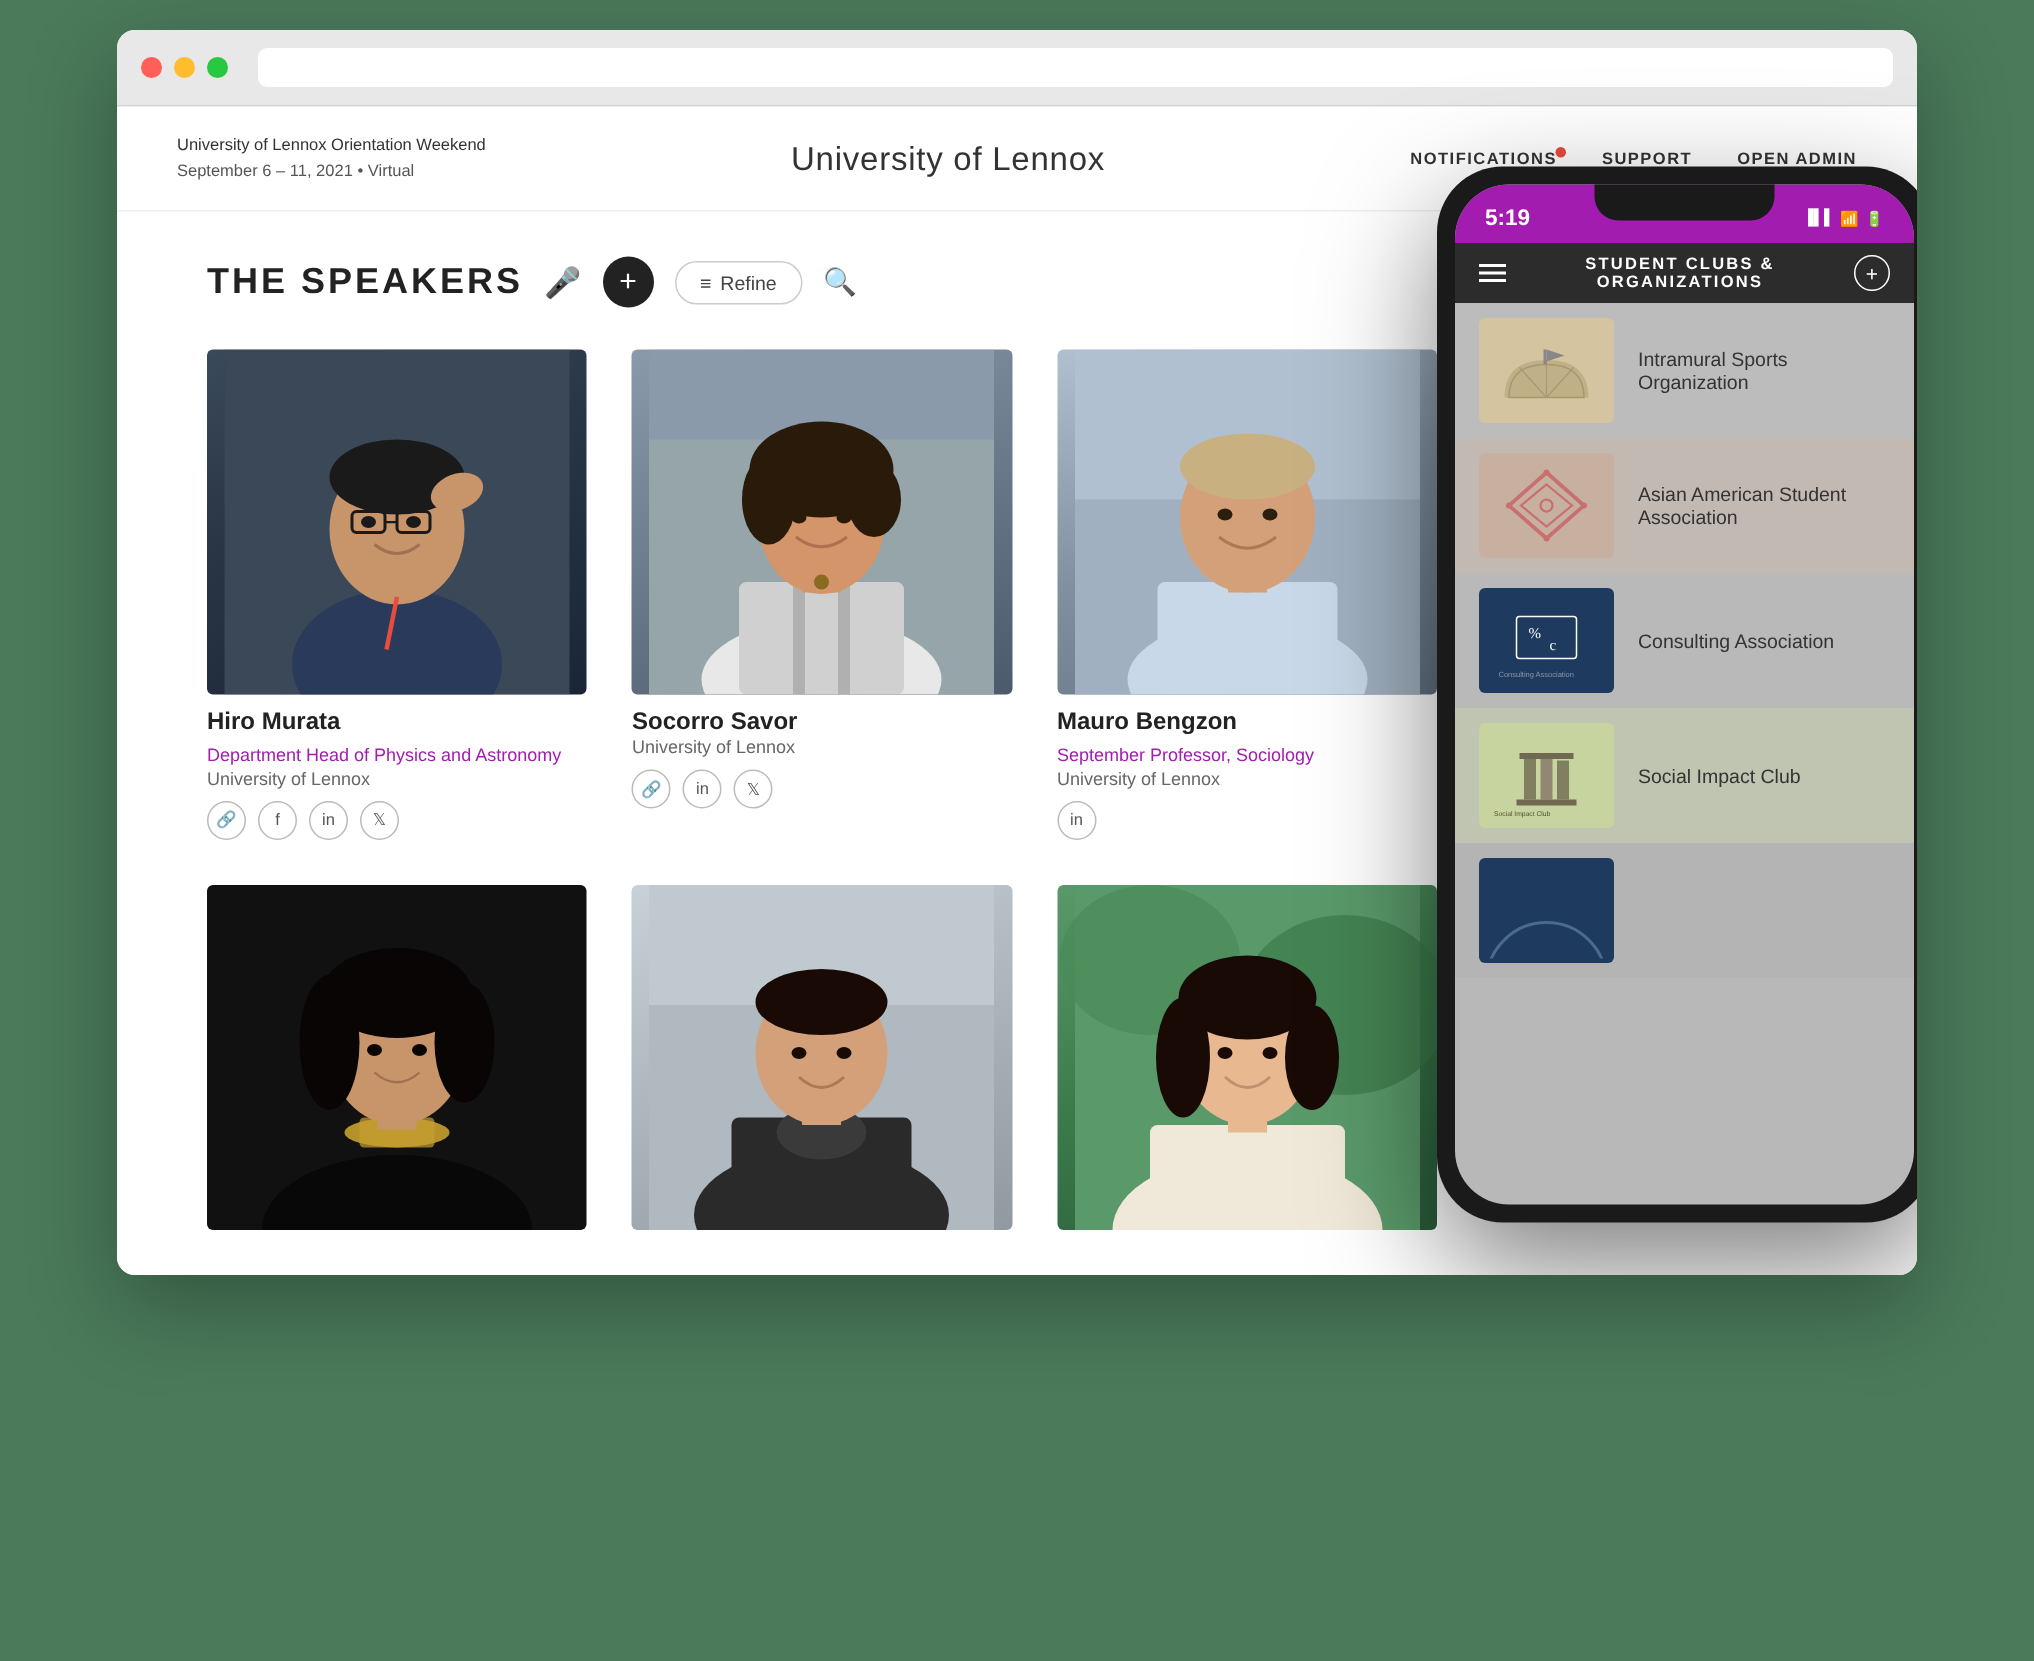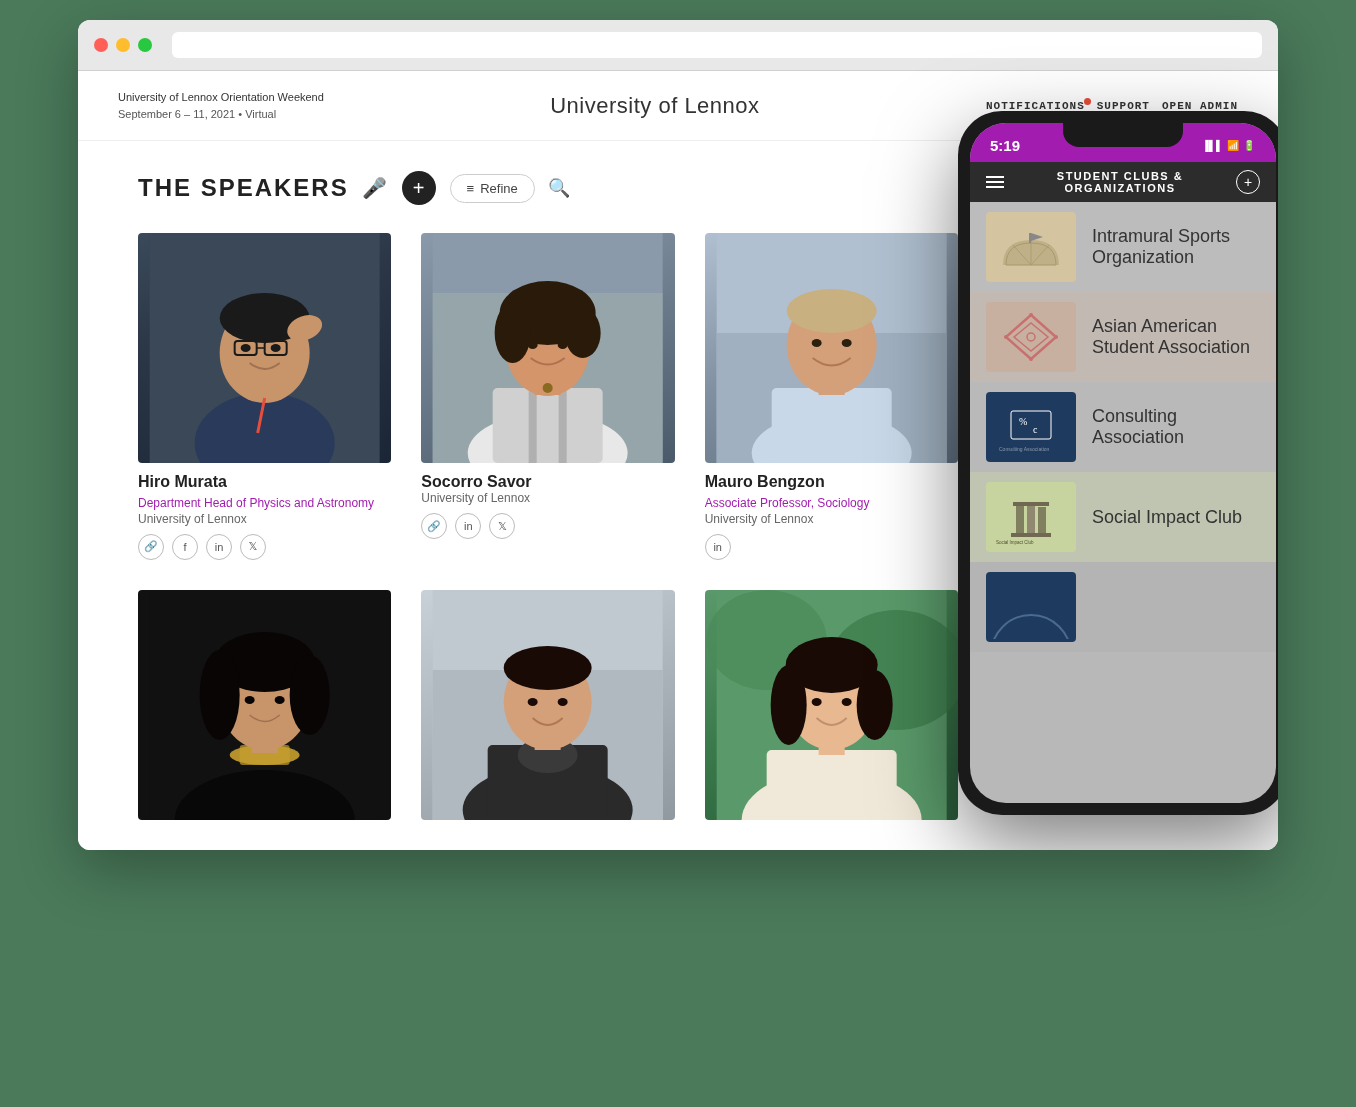--- a/index.html
+++ b/index.html
@@ -71,26 +71,25 @@
     }
     .topnav-center {
       font-size: 22px;
       font-weight: 400;
       color: #333;
       letter-spacing: 0.5px;
     }
     .topnav-right {
       display: flex;
       align-items: center;
-      gap: 12px;
+      gap: 30px;
       font-size: 11px;
       font-weight: 600;
       letter-spacing: 1px;
       color: #333;
-      font-family: Liberation Mono, monospace;
     }
     .notifications-wrap {
       position: relative;
     }
     .notif-dot {
       width: 7px; height: 7px;
       background: #e74c3c;
       border-radius: 50%;
       position: absolute;
       top: -2px;
@@ -272,21 +271,21 @@
       width: 90px;
       height: 70px;
       border-radius: 4px;
       flex-shrink: 0;
       overflow: hidden;
       display: flex;
       align-items: center;
       justify-content: center;
     }
     .club-name {
-      font-size: 18px;
+      font-size: 13px;
       color: #333;
       font-weight: 400;
     }
 
     
     .logo-intramural {
       background: #d4c5a0;
     }
     .logo-asian {
       background: #c8b0a0;
@@ -445,21 +444,21 @@
 
               <ellipse cx="115" cy="78" rx="45" ry="22" fill="#c8b080"></ellipse>
 
               <path d="M96 125 Q115 140 134 125" fill="none" stroke="#b07850" stroke-width="2"></path>
 
               <ellipse cx="100" cy="110" rx="5" ry="4" fill="#2a2010"></ellipse>
               <ellipse cx="130" cy="110" rx="5" ry="4" fill="#2a2010"></ellipse>
             </svg>
           </div>
           <div class="speaker-name">Mauro Bengzon</div>
-          <div class="speaker-title">Associate Professor, Sociology</div>
+          <div class="speaker-title">September Professor, Sociology</div>
           <div class="speaker-org">University of Lennox</div>
           <div class="speaker-socials">
             <div class="social-icon">in</div>
           </div>
         </div>
 
         <div class="speaker-card">
           <div class="person-img" style="background: #111;">
             <svg width="100%" height="100%" viewBox="0 0 230 230" xmlns="http://www.w3.org/2000/svg">
               <rect width="230" height="230" fill="#111"></rect>

